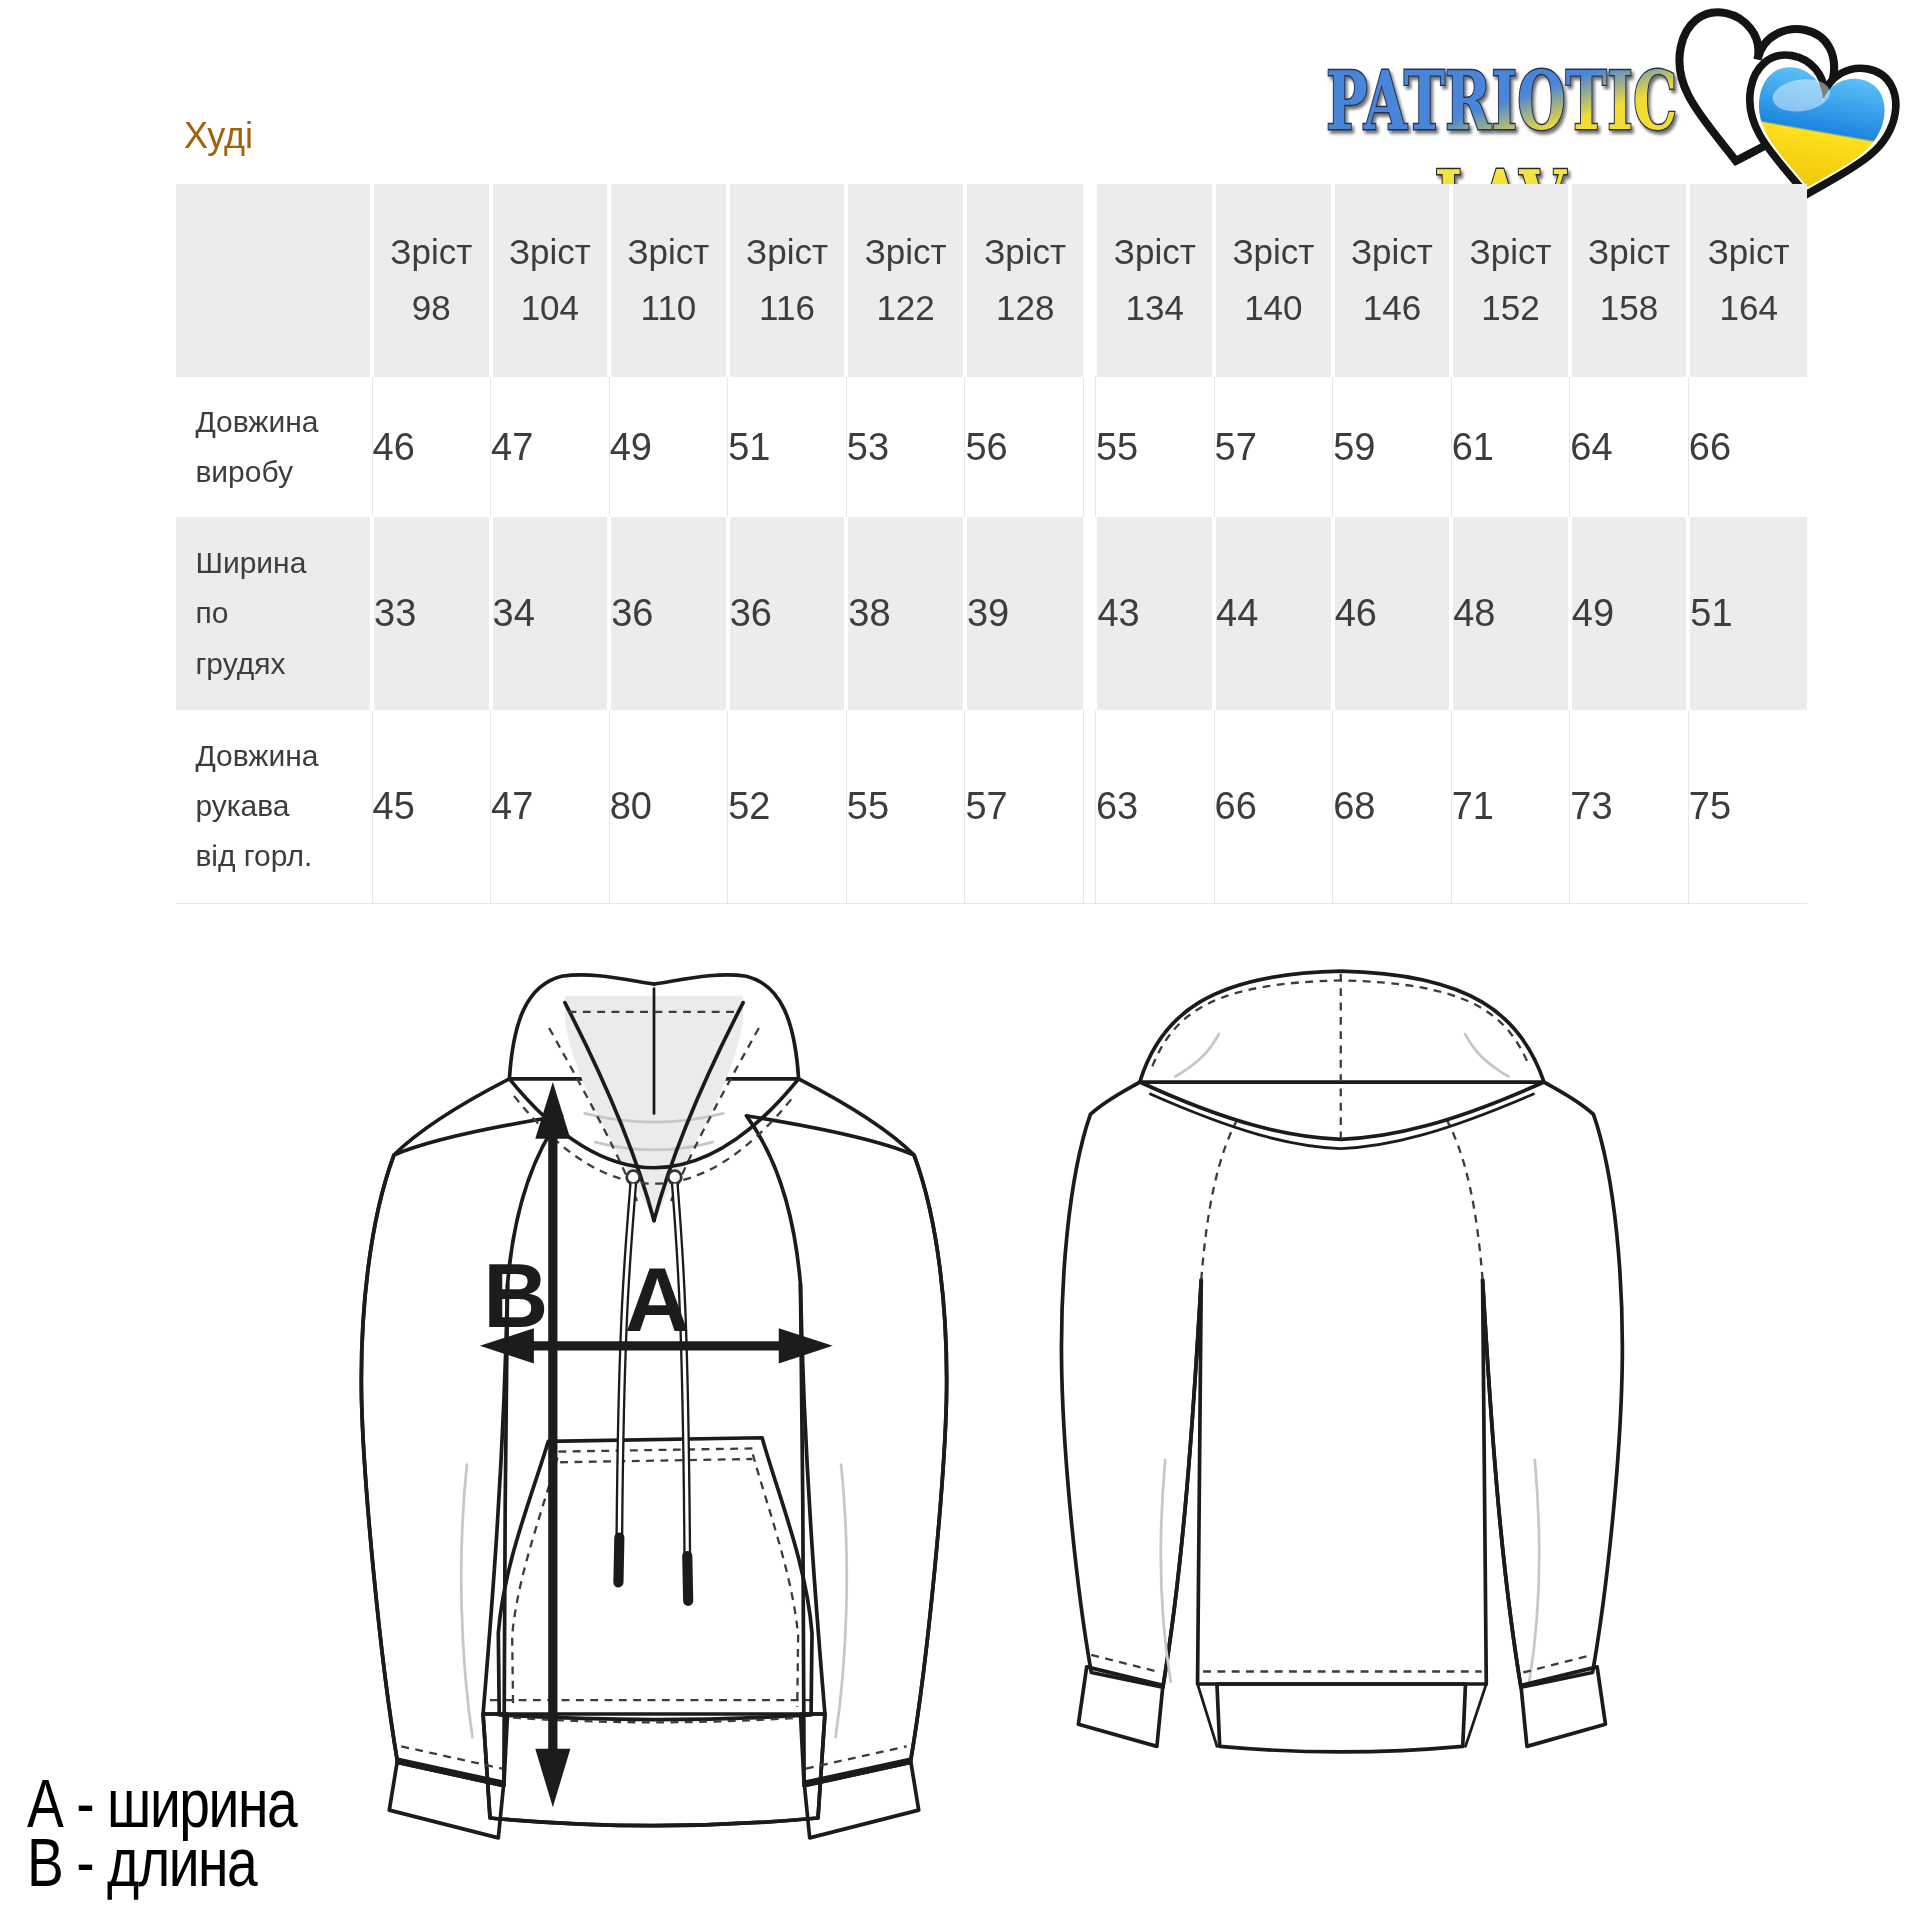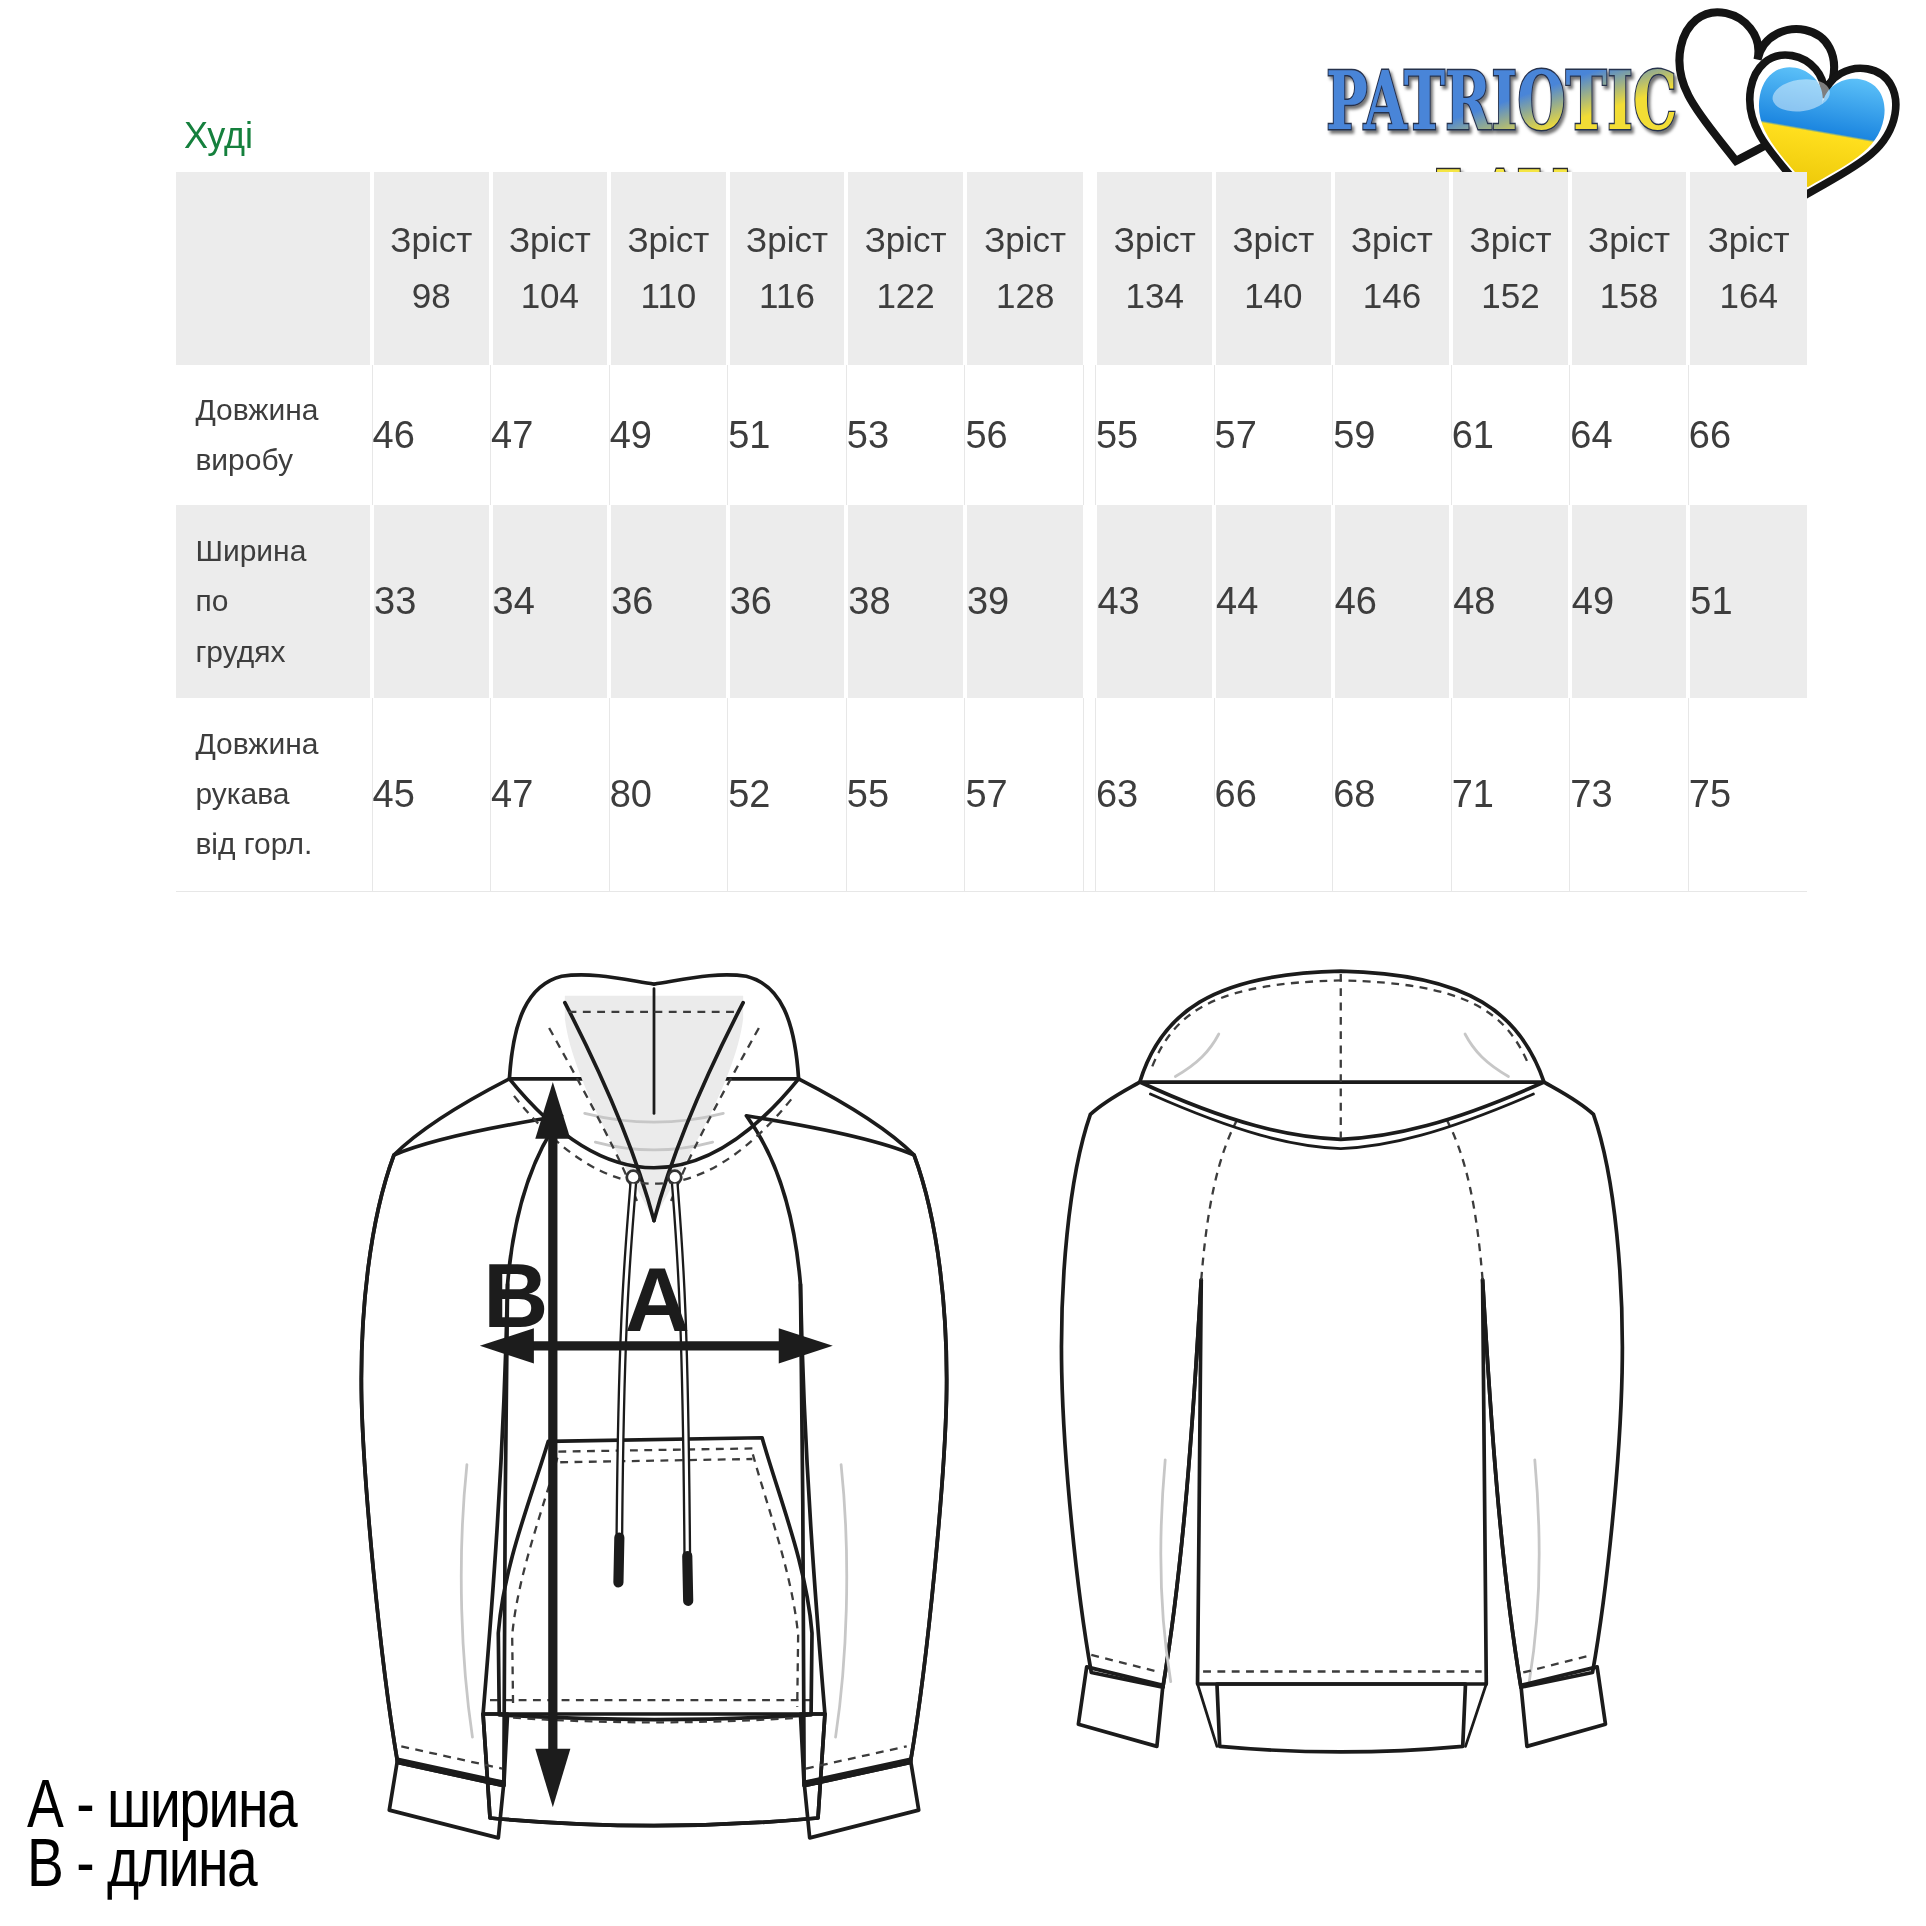--- a/index.html
+++ b/index.html
@@ -1,27 +1,27 @@
 <!DOCTYPE html>
 <html style="font-size:7.4px"><head>
 <meta charset="utf-8">
 <style>
   html,body{margin:0;padding:0;background:#fff;}
   #page{position:relative;width:1926px;height:1926px;background:#fff;overflow:hidden;
         font-family:"Liberation Sans",sans-serif;}
 
   
-  #doc-title{position:absolute;left:184px;top:115px;font-size:36px;color:#15803d;}
+  #doc-title{position:absolute;left:184px;top:115px;font-size:36px;color:#a16207;}
 
   
   #logo-text-svg{position:absolute;left:1294px;top:28px;}
   #logo-hearts-svg{position:absolute;left:1636px;top:0px;}
 
   
-  #size-table{position:absolute;left:176px;top:172px;width:1631px;
+  #size-table{position:absolute;left:176px;top:184px;width:1631px;
               border-collapse:collapse;table-layout:fixed;color:#3d3d3d;
               border-bottom:1.8px solid #e7e7e7;}
   #size-table thead tr{height:193px;background:#ececec;}
   #size-table tbody tr.row-white{background:#ffffff;}
   #size-table tbody tr.row-gray{background:#ececec;}
   #size-table tbody tr:nth-child(1){height:140px;}
   #size-table tbody tr:nth-child(2){height:193px;margin-left:23px;}
   #size-table tbody tr:nth-child(3){height:193px;}
   #size-table th{font-weight:400;font-size:35px;text-align:center;vertical-align:middle;padding:0;}
   #size-table th .hline{line-height:1.05;}

